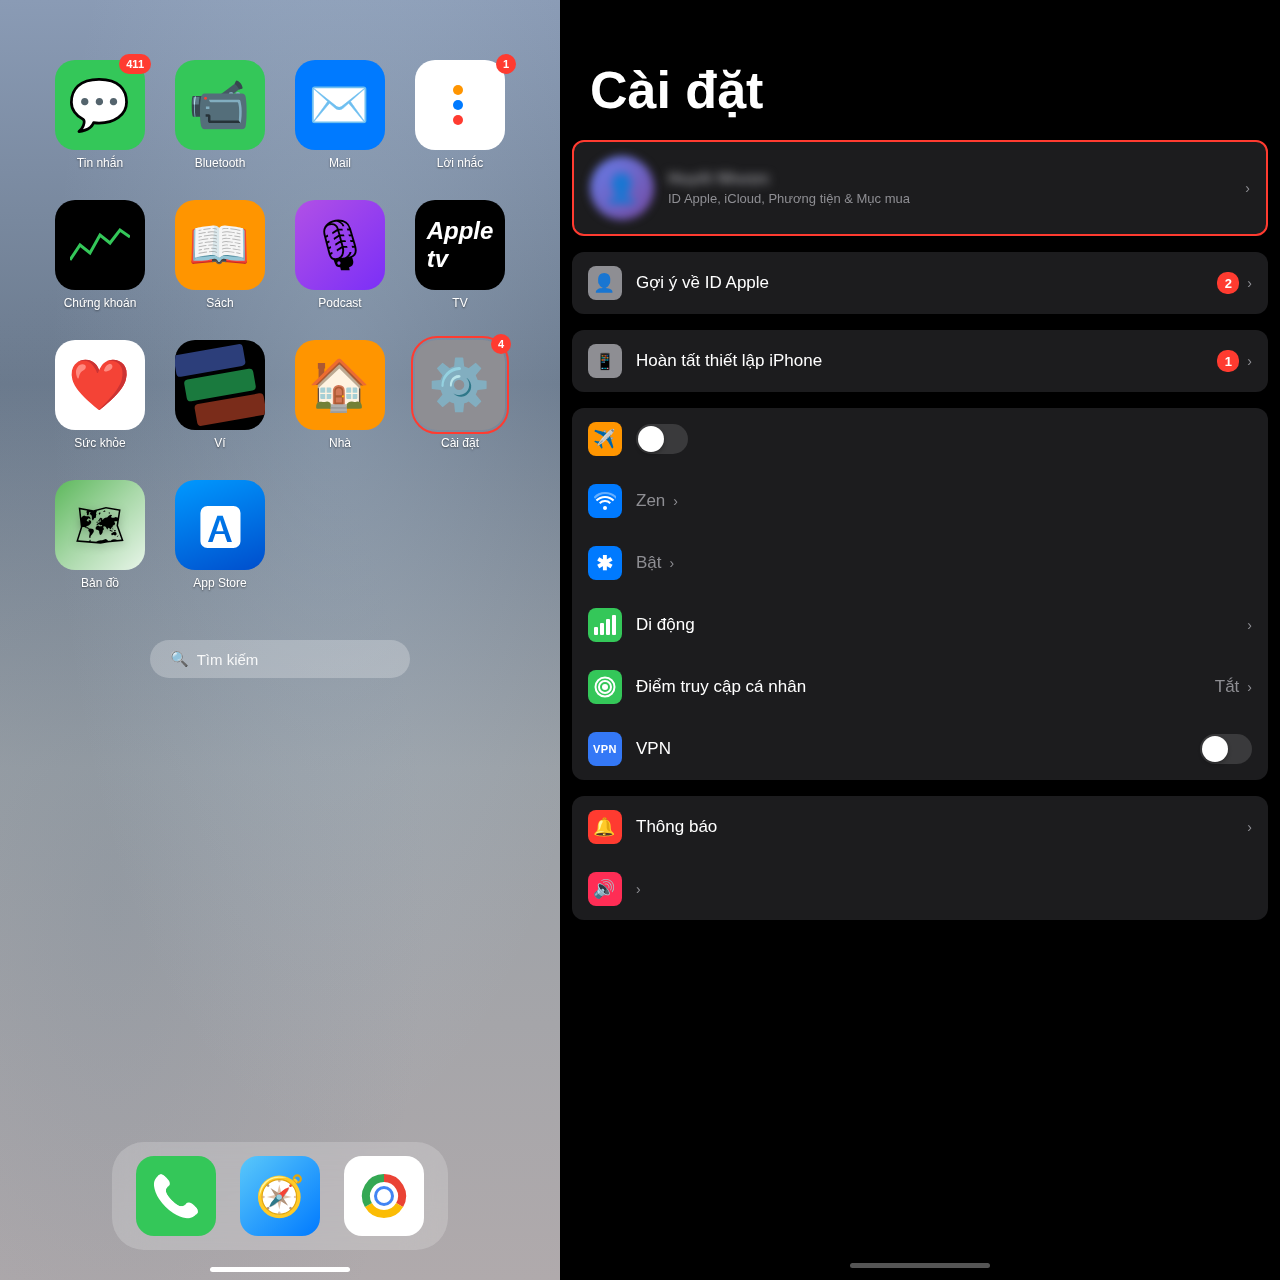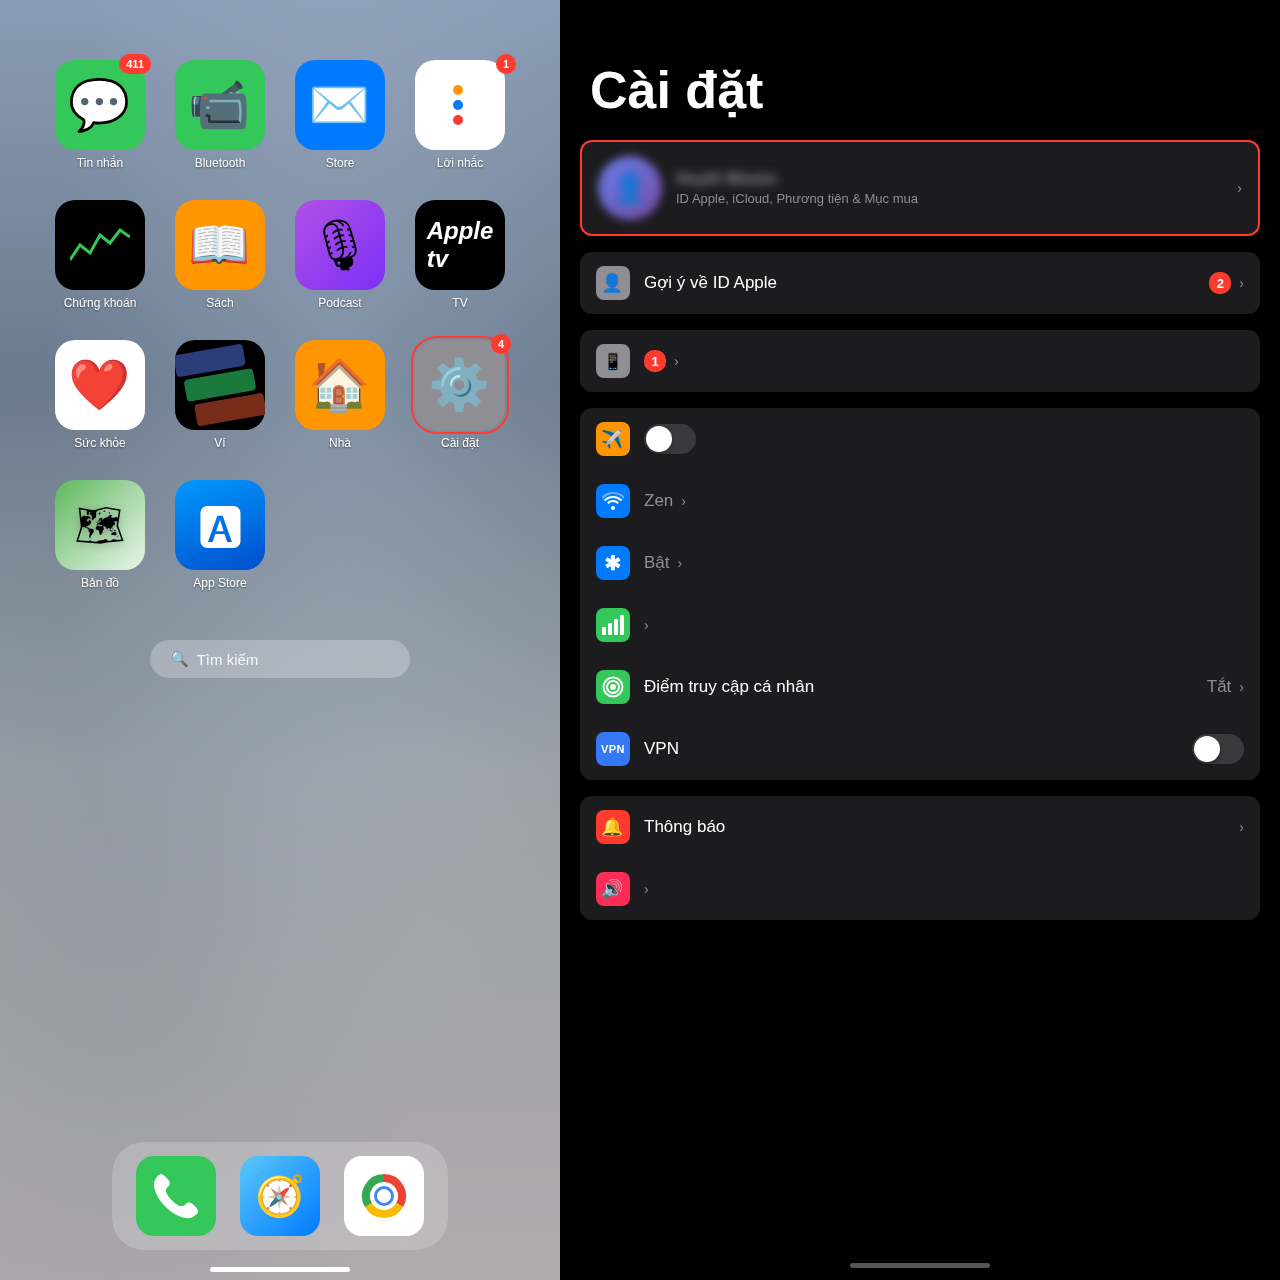--- a/index.html
+++ b/index.html
@@ -154,21 +154,21 @@
       padding: 60px 30px 20px 30px;
     }
 
     .settings-title {
       font-size: 52px;
       font-weight: 700;
       color: white;
     }
 
     .settings-content {
-      padding: 0 20px;
+      padding: 0 12px;
       flex: 1;
       overflow-y: auto;
     }
 
     .settings-section {
       margin-bottom: 16px;
     }
 
     .settings-row {
       background: #1c1c1e;
@@ -352,21 +352,21 @@
     <div class="app-icon">
       <div class="app-icon-img" style="background:#34c759; overflow:hidden;">
         <span style="font-size:50px;">📹</span>
       </div>
       <span class="app-icon-label">Bluetooth</span>
     </div>
     <div class="app-icon">
       <div class="app-icon-img" style="background:#007aff;">
         <span style="font-size:50px;">✉️</span>
       </div>
-      <span class="app-icon-label">Store</span>
+      <span class="app-icon-label">Mail</span>
     </div>
     <div class="app-icon">
       <div class="app-icon-img" style="background:white; padding:8px; display:flex; flex-direction:column; gap:5px; justify-content:center;">
         <div style="display:flex;align-items:center;gap:4px;">
             <span style="width:10px;height:10px;background:#ff9500;border-radius:50%;display:inline-block;"></span>
             <span style="flex:1;height:3px;background:#e5e5e5;border-radius:2px;"></span>
           </div>
         <div style="display:flex;align-items:center;gap:4px;">
             <span style="width:10px;height:10px;background:#007aff;border-radius:50%;display:inline-block;"></span>
             <span style="flex:1;height:3px;background:#e5e5e5;border-radius:2px;"></span>
@@ -513,20 +513,23 @@
           <span class="chevron">›</span>
         </div>
       </div>
     </div>
 
     <div class="settings-section">
       <div class="settings-row" style="border-radius:12px;">
         <div class="row-icon" style="background:#8e8e93;">
           <span style="color:white;font-size:16px;">📱</span>
         </div>
+        <div class="row-content">
+          <span class="row-title">Hoàn tất thiết lập iPhone</span>
+        </div>
         <div class="row-right">
           <span class="badge-red">1</span>
           <span class="chevron">›</span>
         </div>
       </div>
     </div>
 
     <div class="settings-section">
 
       <div class="settings-row" style="border-radius:12px 12px 0 0;">
@@ -565,20 +568,23 @@
 
       <div class="settings-row">
         <div class="row-icon" style="background:#34c759;">
           <svg width="22" height="20" viewBox="0 0 22 20" fill="white">
             <rect x="0" y="12" width="4" height="8" rx="1"></rect>
             <rect x="6" y="8" width="4" height="12" rx="1"></rect>
             <rect x="12" y="4" width="4" height="16" rx="1"></rect>
             <rect x="18" y="0" width="4" height="20" rx="1"></rect>
           </svg>
         </div>
+        <div class="row-content">
+          <span class="row-title">Di động</span>
+        </div>
         <div class="row-right">
           <span class="chevron">›</span>
         </div>
       </div>
 
       <div class="settings-row">
         <div class="row-icon" style="background:#34c759;">
           <svg width="22" height="22" viewBox="0 0 22 22" fill="white">
             <circle cx="11" cy="11" r="3"></circle>
             <circle cx="11" cy="11" r="6" fill="none" stroke="white" stroke-width="2"></circle>

